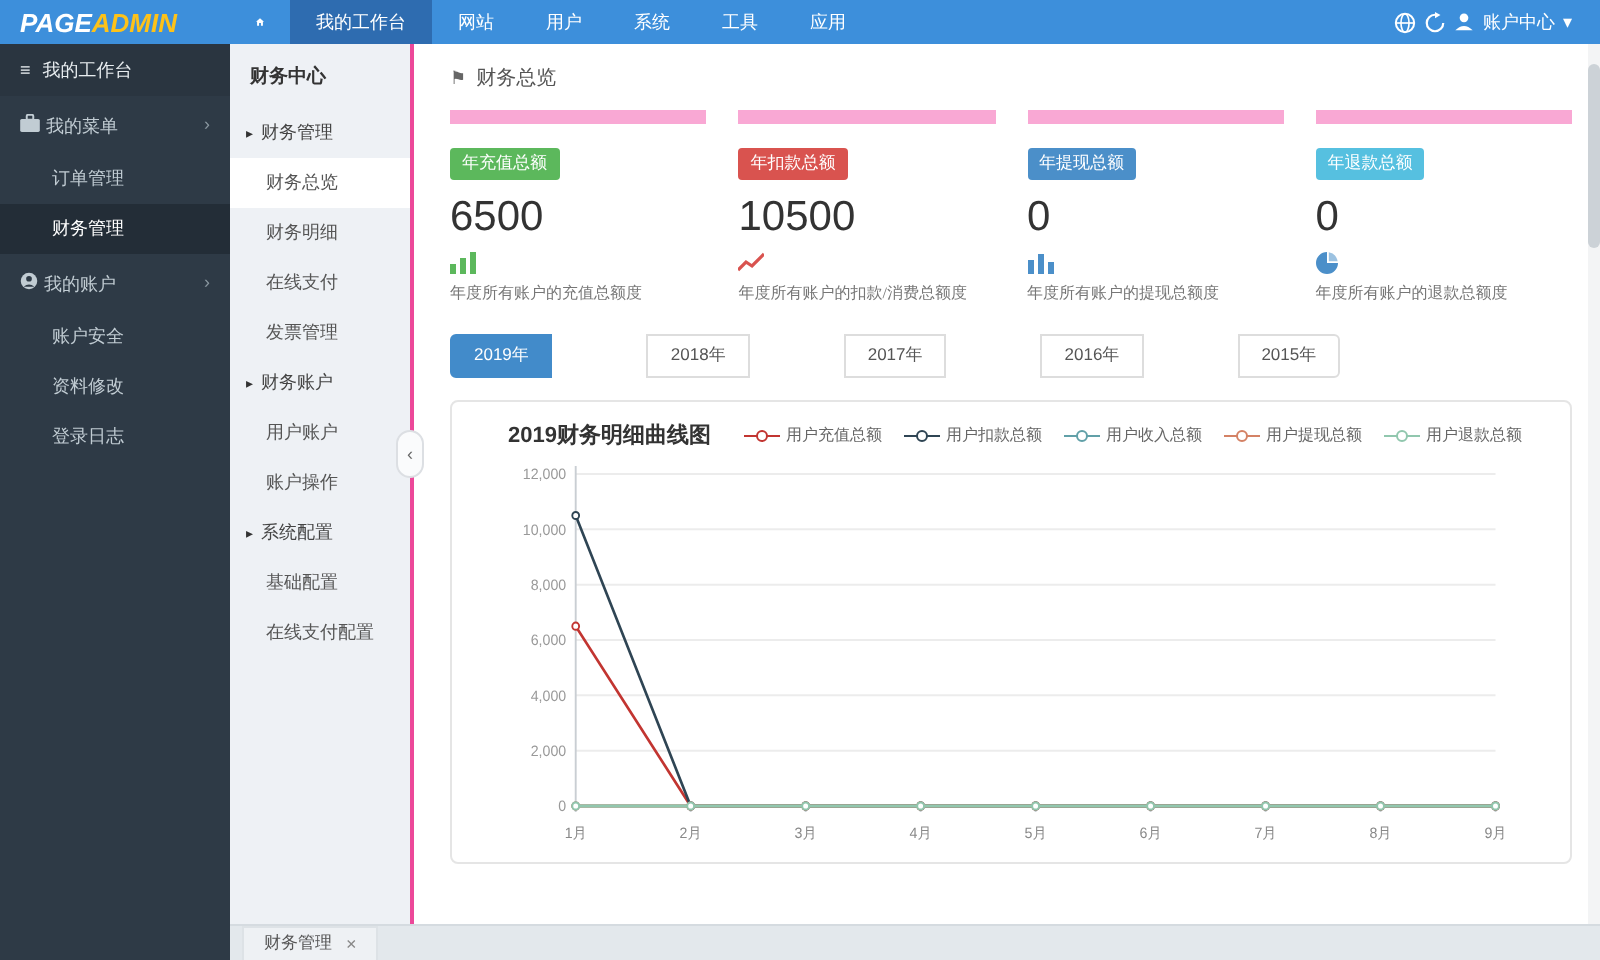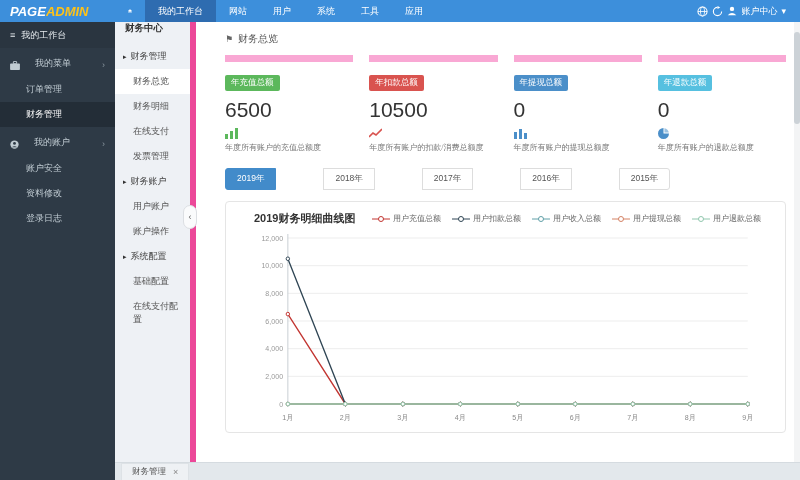--- a/index.html
+++ b/index.html
@@ -17,28 +17,28 @@
   .nav-item.active { background:#2e6cb0; }
   .topbar-right { margin-left:auto; display:flex; align-items:center; gap:4px; padding-right:14px; font-size:9px; }
   .tb-icon { display:flex; align-items:center; }
   .account { display:flex; align-items:center; gap:4px; }
 
   
   .sidebar { position:absolute; top:22px; left:0; width:115px; bottom:0; background:#2e3a46;
     color:#c1ccd3; font-size:9px; }
   .sidebar-header { height:26px; display:flex; align-items:center; gap:6px; padding:0 10px;
     color:#e8edf0; background:#2a3540; }
-  .group-title { padding:9px 10px 7px; display:flex; align-items:flex-end; gap:15px; }
+  .group-title { padding:9px 10px 7px; display:flex; align-items:flex-start; gap:3px; }
   .group-title .chev { margin-left:auto; color:#8a97a0; }
   .side-sub { padding:6px 10px 6px 26px; cursor:pointer; }
   .side-sub.active { background:#232d37; color:#fff; }
 
   
-  .submenu { position:absolute; top:12px; left:115px; width:81px; bottom:18px; background:#eef1f5;
-    border-right:6px solid #ec4899; font-size:9px; color:#555; }
+  .submenu { position:absolute; top:22px; left:115px; width:92px; bottom:18px; background:#eef1f5;
+    border-right:2px solid #ec4899; font-size:9px; color:#555; }
   .submenu-header { font-weight:bold; color:#333; font-size:9.5px; padding:10px 10px 9px; }
   .submenu-item { padding:6px 8px 6px 18px; cursor:pointer; }
   .submenu-item.group { padding-left:8px; display:flex; align-items:center; gap:4px; color:#444; }
   .submenu-item.group .tri { font-size:7px; color:#333; }
   .submenu-item.active { background:#fff; }
   .collapse-handle { position:absolute; top:193px; right:-7px; width:14px; height:24px;
     background:#fafbfc; border:1px solid #dcdfe3; border-radius:8px; display:flex;
     align-items:center; justify-content:center; font-size:9px; color:#666; z-index:6; cursor:pointer; }
 
   

